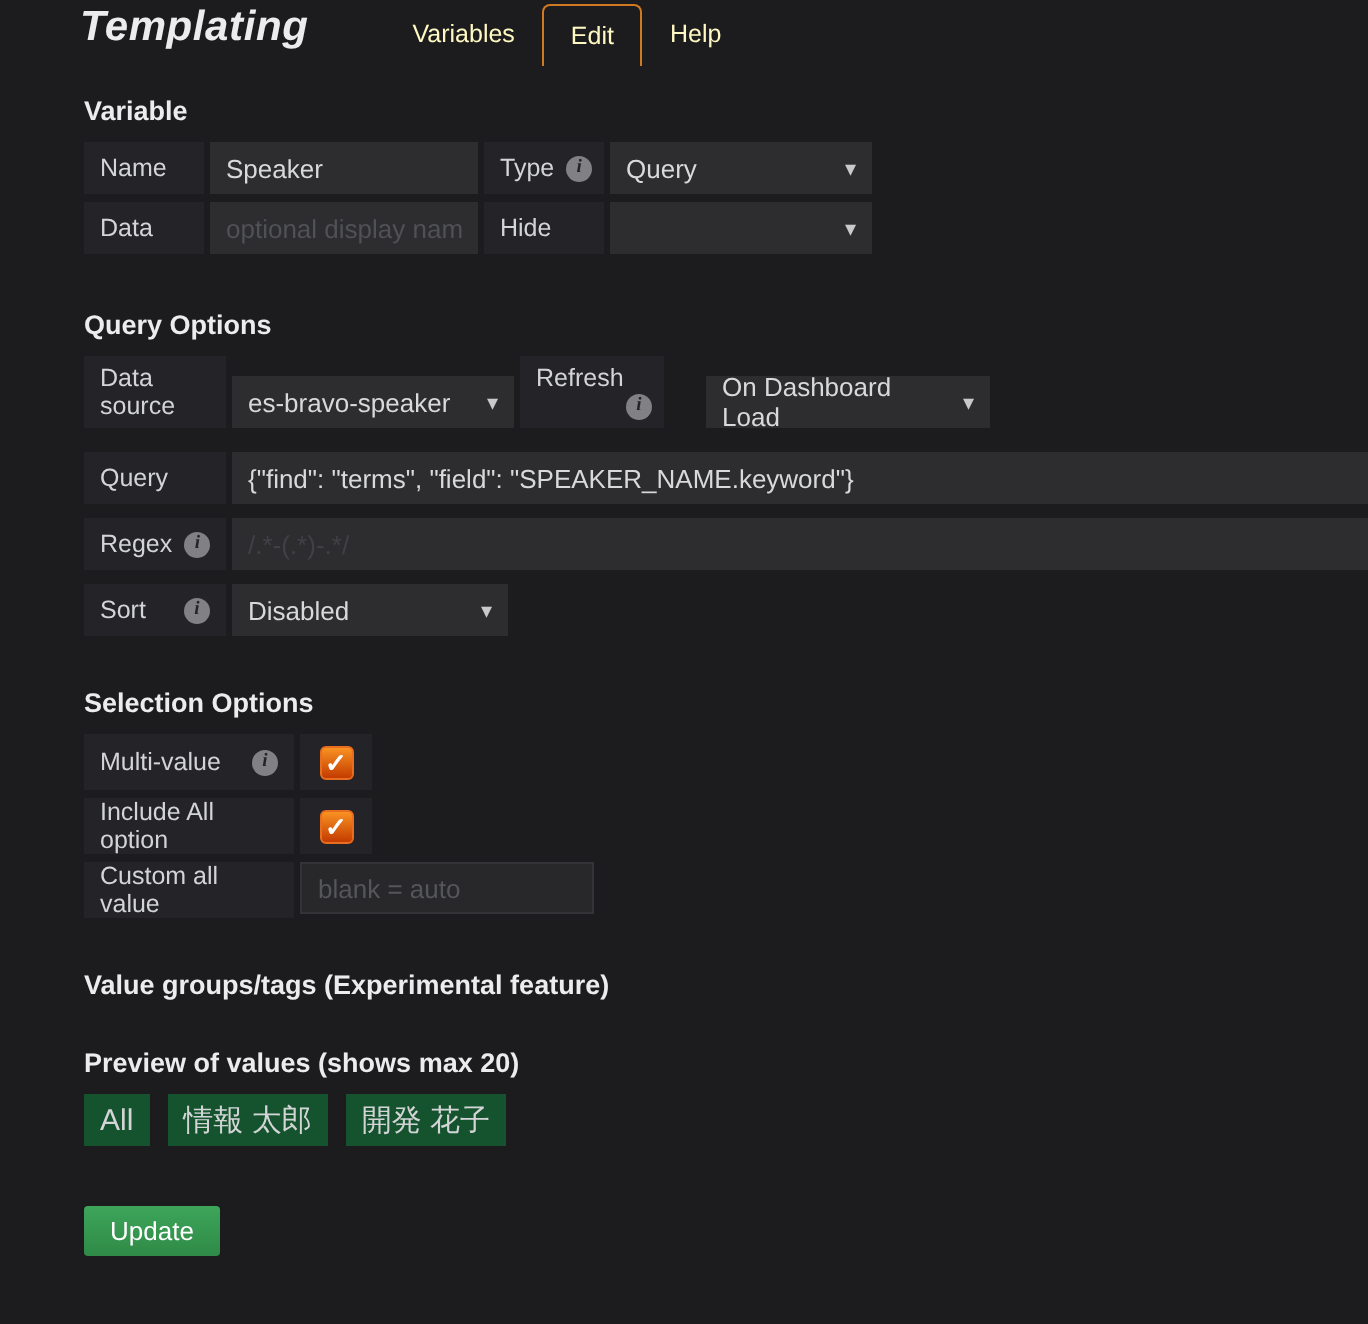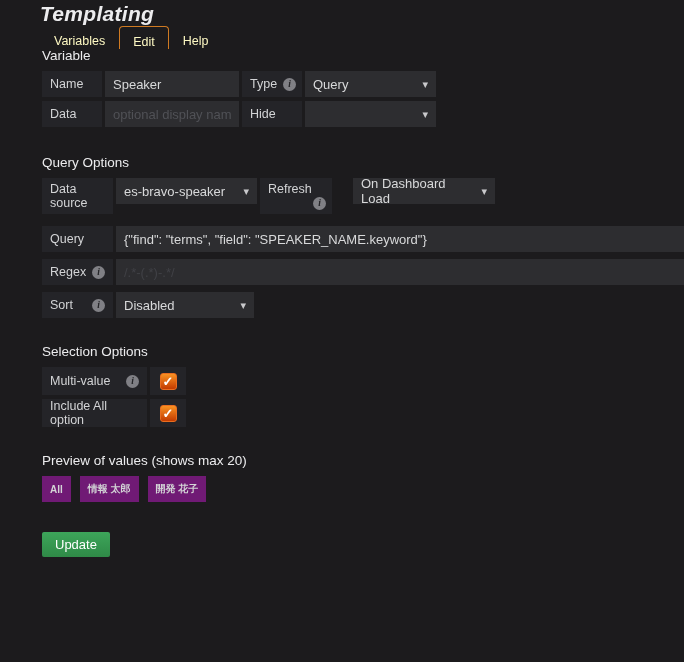--- a/index.html
+++ b/index.html
@@ -5,31 +5,31 @@
   * { margin:0; padding:0; box-sizing:border-box; }
   html,body { width:684px; height:662px; }
   body {
     background:#1c1b1d;
     font-family:"Liberation Sans", sans-serif;
     font-size:13px;
     color:#d8d9da;
     overflow:hidden;
   }
   
-  .page-header { display:flex; align-items:flex-start; padding:2px 0 0 40px; height:34px;flex-direction:column; }
+  .page-header { display:flex; align-items:flex-start; padding:2px 0 0 40px; height:34px; }
   .page-title { font-style:italic; font-weight:600; font-size:21px; color:#ececee; margin-right:38px; letter-spacing:.3px; }
   .tabs { display:flex; align-items:stretch; height:31px; }
   .tab { color:#fef9c3; font-size:12.5px; padding:8px 14px 0 14px; cursor:pointer; }
   .tab.active {
     border:1px solid #cf7a22; border-bottom:none;
     border-radius:4px 4px 0 0; padding:8px 13px 0 13px;
   }
   
   .section { margin-left:42px; }
-  .section-heading { color:#ececee; font-size:13.5px; font-weight:400; }
+  .section-heading { color:#ececee; font-size:13.5px; font-weight:700; }
   .rows { margin-top:8px; }
   .row { display:flex; gap:3px; margin-bottom:4px; }
   .form-label {
     background:#242428; color:#d3d4d6; font-size:12.5px;
     padding:0 8px; height:26px; display:flex; align-items:center; gap:6px;
     flex:0 0 auto;
   }
   .text-input, .dropdown {
     background:#2d2d30; height:26px; border:none; color:#d8d9da;
     font-family:"Liberation Sans", sans-serif; font-size:13px; padding:0 8px;
@@ -42,21 +42,21 @@
     width:13px; height:13px; border-radius:50%; background:#808085; color:#242428;
     font-size:9.5px; font-weight:bold; font-style:italic; line-height:13px;
     text-align:center; display:inline-block; flex:0 0 auto;
     font-family:"Liberation Serif", serif;
   }
   
   .tall { height:36px; align-items:flex-start; padding-top:4px; }
   .tall.wrap { display:block; padding:4px 8px 0 8px; line-height:14px; }
   .refresh-label { position:relative; }
   .refresh-label .info-icon { position:absolute; right:6px; bottom:4px; }
-  .row-ds { align-items:flex-start; height:36px; margin-bottom:12px; }
+  .row-ds { align-items:flex-end; height:36px; margin-bottom:12px; }
   .row-ds .form-label { align-self:stretch; }
   .row-q { margin-bottom:7px; }
   .grow { flex:1 1 auto; }
   
   .check-cell {
     background:#242428; width:36px; height:28px; display:flex;
     align-items:center; justify-content:center; flex:0 0 auto; cursor:pointer;
   }
   .row-chk .form-label { height:28px; }
   .checkbox-on {
@@ -68,22 +68,22 @@
   .checkbox-on .check-glyph { color:#ffffff; font-size:13px; font-weight:bold; line-height:1; }
   .checkbox-off {
     width:14px; height:14px; border:1px solid #717175; border-radius:2px; background:transparent;
   }
   .custom-input { background:#28282b; border:1px solid #333438; width:147px; }
   .custom-input::placeholder { color:#55565a; }
   .regex-input::placeholder { color:#404146; }
   
   .preview-row { display:flex; gap:9px; margin-top:8px; }
   .preview-chip {
-    background:#701a75; color:#d3d4d6; font-size:10px; height:26px;
-    display:flex; align-items:center; padding:0 8px;font-weight:bold;
+    background:#14532d; color:#d3d4d6; font-size:15px; height:26px;
+    display:flex; align-items:center; padding:0 8px;
   }
   
   .update-btn {
     display:inline-block; margin:30px 0 0 42px;
     background:linear-gradient(180deg,#3da55a,#2f8a47);
     color:#ffffff; font-size:13px; font-family:"Liberation Sans", sans-serif;
     border:none; border-radius:2px; padding:5px 13px; cursor:pointer;
   }
   
   .mt-var { margin-top:14px; }
@@ -212,25 +212,32 @@
     <div class="row row-chk">
       <div class="form-label w-sel-label">
         <span>Include All option</span>
       </div>
       <div class="check-cell">
         <span class="checkbox-on">
           <span class="check-glyph">✓</span>
         </span>
       </div>
     </div>
+    <div class="row row-chk">
+      <div class="form-label w-sel-label">
+        <span>Custom all value</span>
+      </div>
+      <input class="text-input custom-input" placeholder="blank = auto" style="">
+    </div>
   </div>
 </div>
 
 
 <div class="section mt-vg">
+  <div class="section-heading">Value groups/tags (Experimental feature)</div>
 </div>
 
 
 <div class="section mt-pv">
   <div class="section-heading">Preview of values (shows max 20)</div>
   <div class="preview-row">
     <div class="preview-chip">All</div>
     <div class="preview-chip">情報 太郎</div>
     <div class="preview-chip">開発 花子</div>
   </div>

